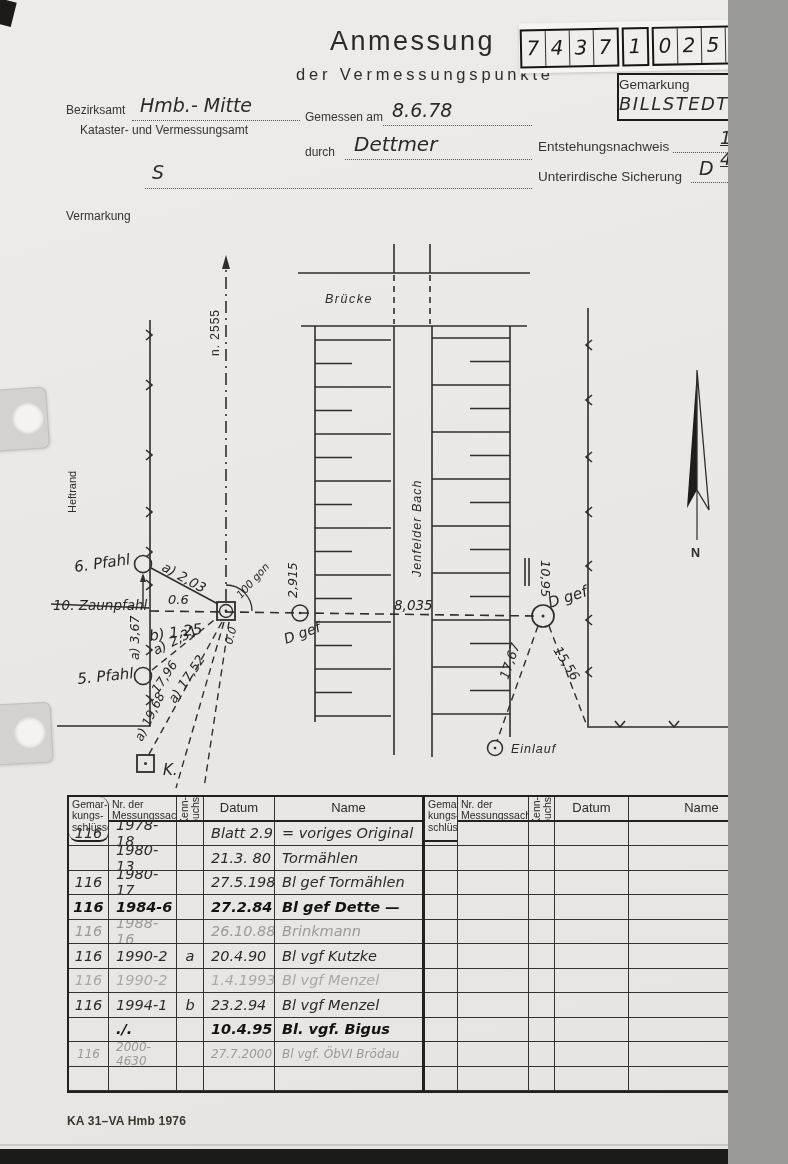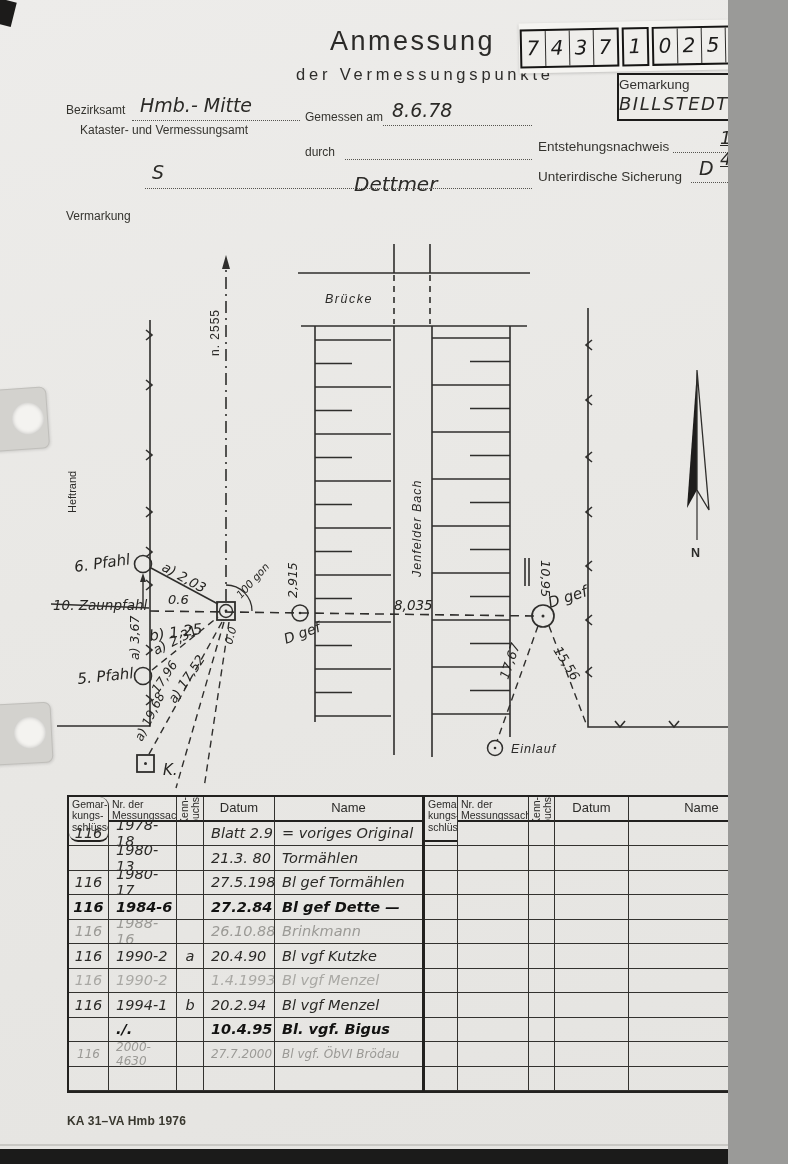--- a/index.html
+++ b/index.html
@@ -102,21 +102,21 @@
   <div class="abs flabel" style="left:66px;top:103px;">Bezirksamt</div>
   <div class="abs hand" style="left:140px;top:94px;font-size:19px;font-style:italic;">Hmb.- Mitte</div>
   <div class="abs dotted" style="left:132px;top:104px;width:168px;height:16px;"></div>
   <div class="abs flabel" style="left:80px;top:123px;">Kataster- und Vermessungsamt</div>
 
   <div class="abs flabel" style="left:305px;top:110px;">Gemessen am</div>
   <div class="abs hand" style="left:392px;top:99px;font-size:19px;">8.6.78</div>
   <div class="abs dotted" style="left:383px;top:109px;width:149px;height:16px;"></div>
 
   <div class="abs flabel" style="left:305px;top:145px;">durch</div>
-  <div class="abs hand" style="left:354px;top:132px;font-size:20px;margin-top:40px;">Dettmer</div>
+  <div class="abs hand" style="left:354px;top:132px;font-size:20px;">Dettmer</div>
   <div class="abs dotted" style="left:345px;top:143px;width:187px;height:16px;"></div>
 
   <div class="abs fsmall" style="left:538px;top:139px;">Entstehungsnachweis</div>
   <div class="abs hand" style="left:720px;top:127px;font-size:18px;text-decoration:underline;">1974-45</div>
   <div class="abs dotted" style="left:673px;top:138px;width:113px;height:14px;"></div>
 
   <div class="abs flabel" style="left:66px;top:173px;margin-top:36px;">Vermarkung</div>
   <div class="abs hand" style="left:152px;top:161px;font-size:19px;">S</div>
   <div class="abs dotted" style="left:145px;top:172px;width:387px;height:16px;"></div>
 
@@ -346,21 +346,21 @@
       <div class="lt-cell lt-val hand">20.4.90</div>
       <div class="lt-cell lt-val hand last">Bl vgf Kutzke</div>
       <div class="lt-cell lt-val c hand vfaint">116</div>
       <div class="lt-cell lt-val hand vfaint">1990-2</div>
       <div class="lt-cell lt-val c hand vfaint"></div>
       <div class="lt-cell lt-val hand vfaint">1.4.1993</div>
       <div class="lt-cell lt-val hand last vfaint">Bl vgf Menzel</div>
       <div class="lt-cell lt-val c hand">116</div>
       <div class="lt-cell lt-val hand">1994-1</div>
       <div class="lt-cell lt-val c hand">b</div>
-      <div class="lt-cell lt-val hand">20.2.94</div>
+      <div class="lt-cell lt-val hand">23.2.94</div>
       <div class="lt-cell lt-val hand last">Bl vgf Menzel</div>
       <div class="lt-cell lt-val c hand boldink"></div>
       <div class="lt-cell lt-val hand boldink">./.</div>
       <div class="lt-cell lt-val c hand boldink"></div>
       <div class="lt-cell lt-val hand boldink">10.4.95</div>
       <div class="lt-cell lt-val hand last boldink">Bl. vgf. Bigus</div>
       <div class="lt-cell lt-val c hand faint smallhand">116</div>
       <div class="lt-cell lt-val hand faint smallhand">2000-4630</div>
       <div class="lt-cell lt-val c hand faint smallhand"></div>
       <div class="lt-cell lt-val hand faint smallhand">27.7.2000</div>

